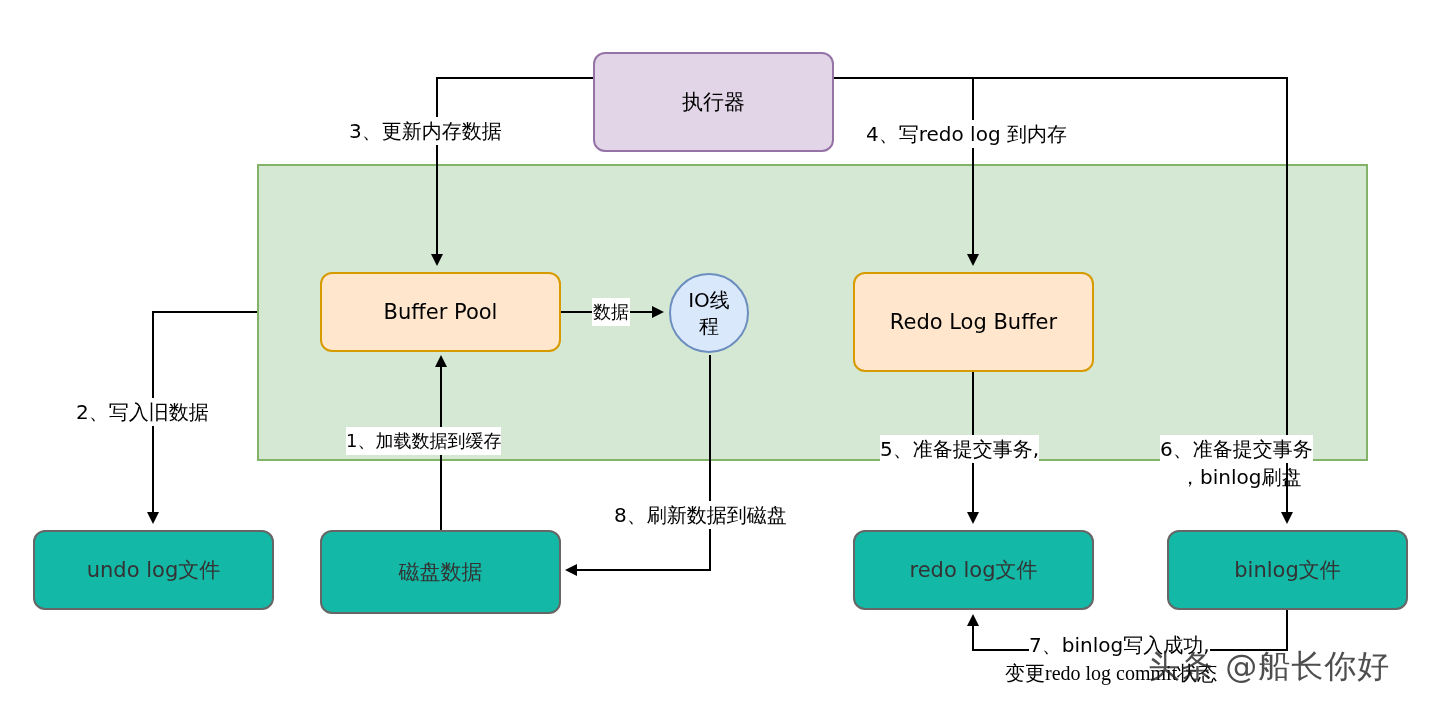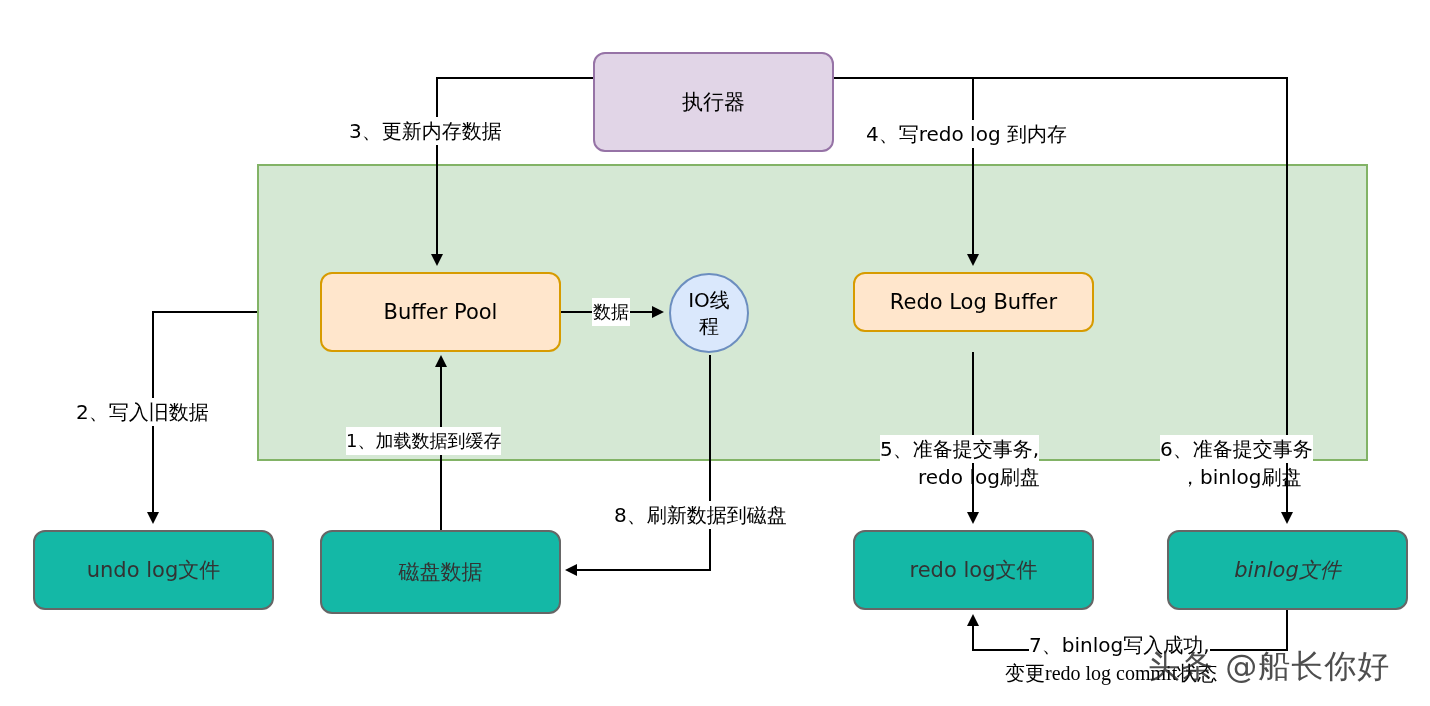--- a/index.html
+++ b/index.html
@@ -47,55 +47,54 @@
 </div>
 
 <div class="abs node buf" style="left:320px; top:272px; width:241px; height:80px;">
   <span>Buffer Pool</span>
 </div>
 
 <div class="abs node io" style="left:669px; top:273px; width:80px; height:80px;">
   <span style="display:block;width:52px;">IO线程</span>
 </div>
 
-<div class="abs node buf" style="left:853px; top:272px; width:241px; height:60px;">
+<div class="abs node buf" style="left:853px; top:272px; width:241px; height:100px;">
   <span>Redo Log Buffer</span>
 </div>
 
 <div class="abs node file" style="left:33px; top:530px; width:241px; height:80px;">
   <span>undo log文件</span>
 </div>
 
 <div class="abs node file" style="left:320px; top:530px; width:241px; height:84px;">
   <span>磁盘数据</span>
 </div>
 
 <div class="abs node file" style="left:853px; top:530px; width:241px; height:80px;align-items:center;">
   <span>redo log文件</span>
 </div>
 
-<div class="abs node file" style="left:1167px; top:530px; width:241px; height:80px;font-style:italic;">
+<div class="abs node file" style="left:1167px; top:530px; width:241px; height:80px;">
   <span>binlog文件</span>
 </div>
 
 <div class="abs lbl bg" style="left:349px; top:117px;">3、更新内存数据</div>
 
 <div class="abs lbl bg" style="left:866px; top:120px;">4、写redo log 到内存</div>
 
 <div class="abs lbl bg" style="left:76px; top:398px;">2、写入旧数据</div>
 
 <div class="abs lbl bg" style="left:346px; top:427px; font-size:18px;">1、加载数据到缓存</div>
 
 <div class="abs lbl bg" style="left:592px; top:298px; font-size:18px; padding:0 1px;">数据</div>
 
 <div class="abs lbl bg" style="left:614px; top:501px;">8、刷新数据到磁盘</div>
 
 <div class="abs" style="left:880px; top:435px; width:190px;">
   <div class="lbl bg" style="display:inline-block;">5、准备提交事务,</div>
-  <div class="lbl" style="margin-left:38px; text-align:left;">redo log刷盘</div>
 </div>
 
 <div class="abs" style="left:1160px; top:435px; width:200px;">
   <div class="lbl bg" style="display:inline-block;">6、准备提交事务</div>
   <div class="lbl" style="margin-left:20px; text-align:left;">，binlog刷盘</div>
 </div>
 
 <div class="abs" style="left:1005px; top:631px; width:300px;">
   <div class="lbl bg" style="display:inline-block; margin-left:24px;">7、binlog写入成功,</div>
   <div class="lbl" style="text-align:left;font-family:Liberation Serif, serif;">变更redo log commit状态</div>

